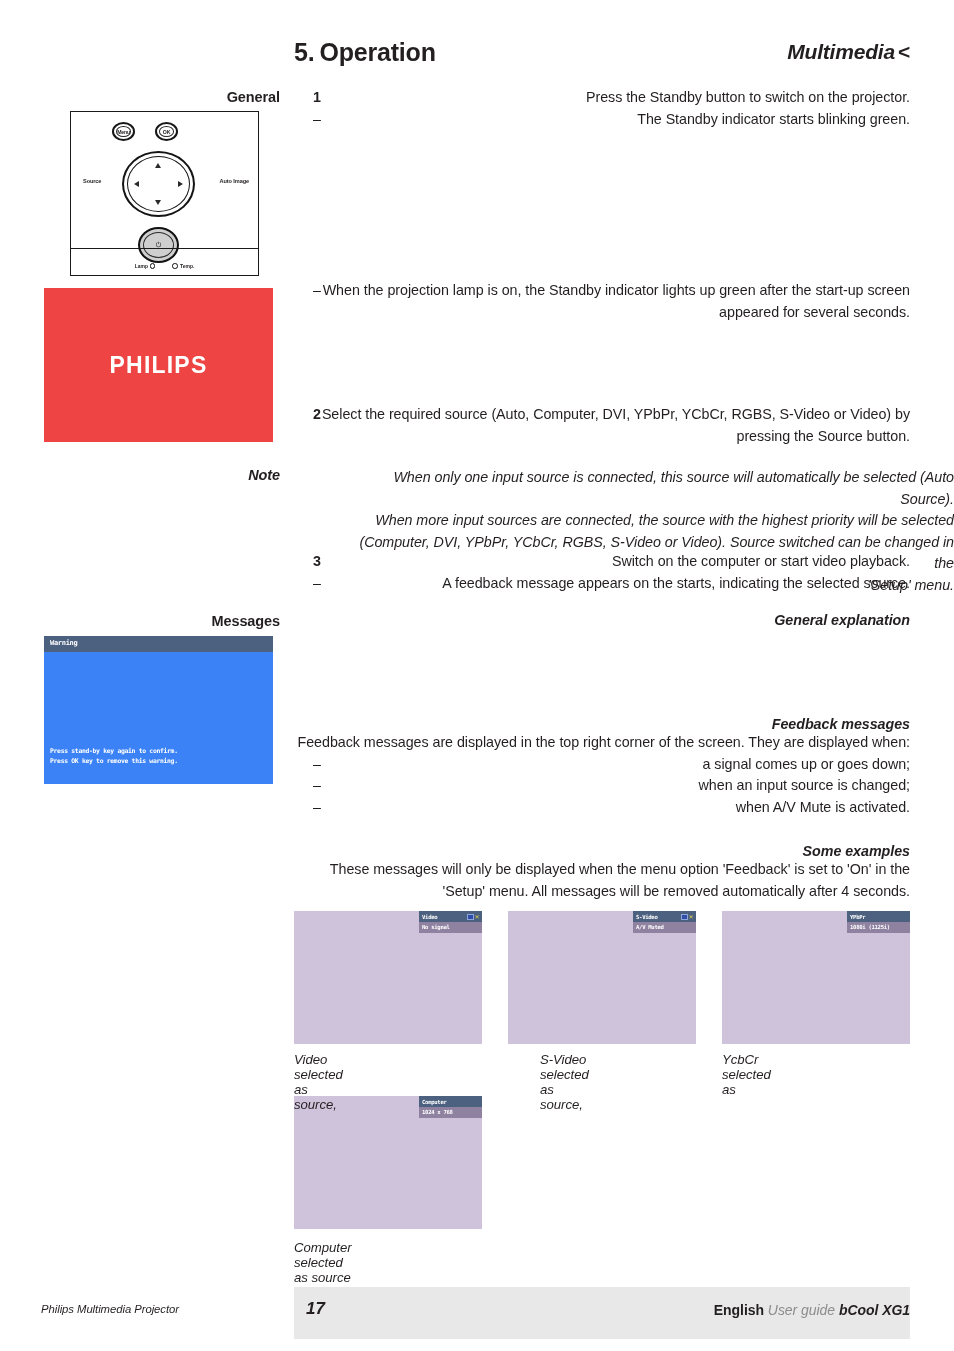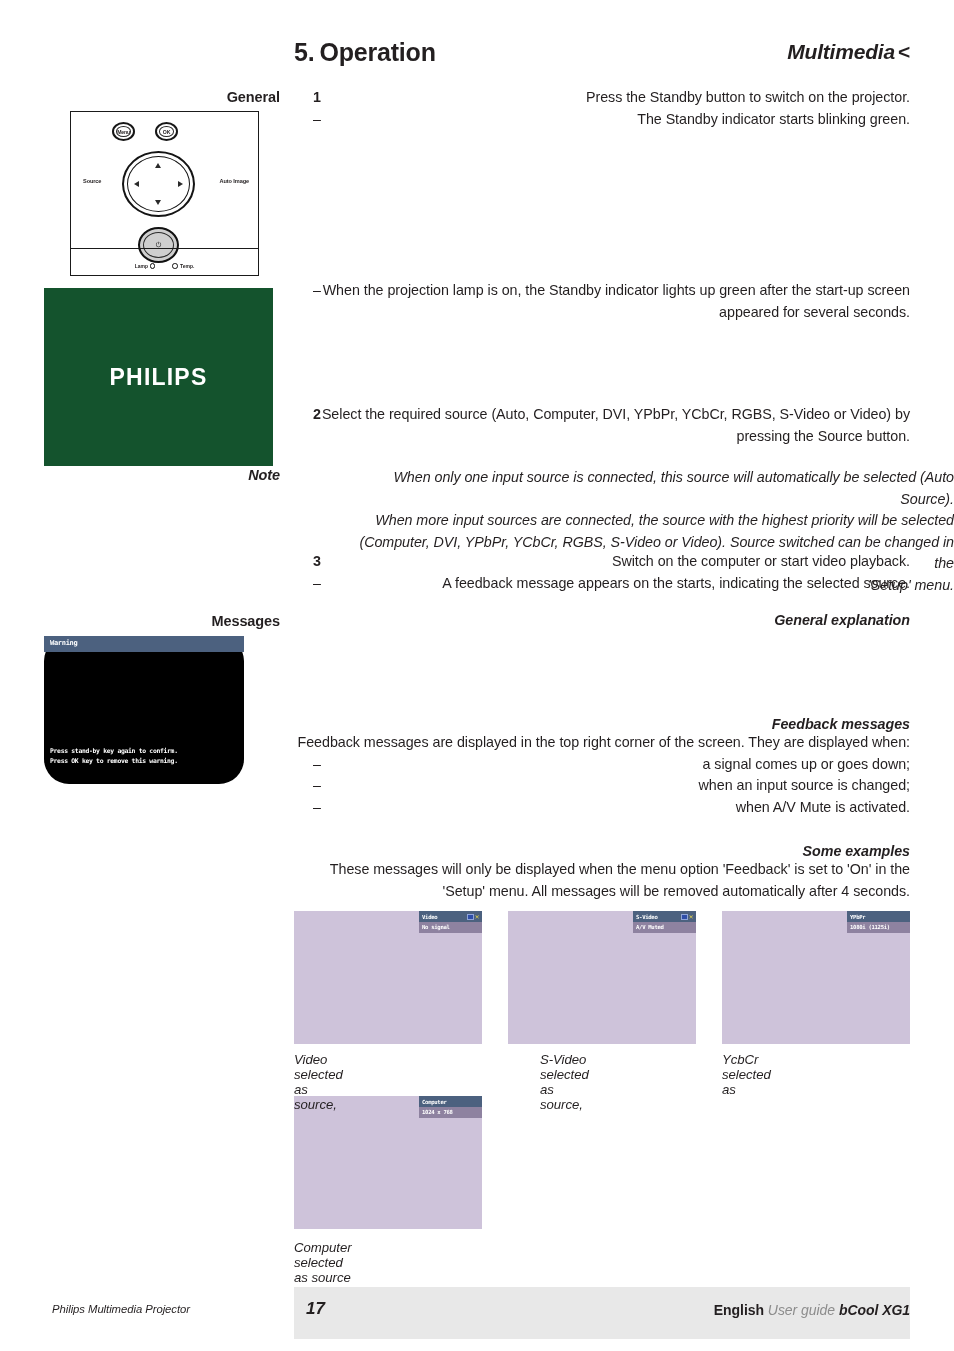--- a/index.html
+++ b/index.html
@@ -95,33 +95,32 @@
   .panel-divider {
     position: absolute; left: 0; right: 0; top: 136px; height: 1.1px; background: #1a1a1a;
   }
   .leds { position: absolute; left: 0; right: 0; bottom: 6px;
     display: flex; justify-content: center; gap: 17px; align-items: center; }
   .led { display: flex; align-items: center; gap: 2px; font-size: 5px; font-weight: bold; }
   .led .dot { width: 5.5px; height: 5.5px; border: 1.2px solid #111; border-radius: 50%; }
 
   
   .splash {
-    position: absolute; left: 44px; top: 288px; width: 229px; height: 178px;
-    background: #14532d; display: flex; align-items: center; justify-content: center;
+    position: absolute; left: 44px; top: 288px; width: 229px; height: 154px;
+    background: #ef4444; display: flex; align-items: center; justify-content: center;
   }
   .splash .word {
     color: #ffffff; font-size: 23px; font-weight: bold; letter-spacing: 1.2px;
   }
 
   
   .warnbox {
-    position: absolute; left: 44px; top: 636px; width: 200px; height: 148px;
-    background: #000000; font-family: "DejaVu Sans Mono", monospace;
+    position: absolute; left: 44px; top: 636px; width: 229px; height: 148px;
+    background: #3b82f6; font-family: "DejaVu Sans Mono", monospace;
     color: #ffffff;
-    border-radius: 25px;
   }
   .warnbox .hdr {
     background: #4c617f; height: 16px; padding: 3px 6px 0 6px;
     font-size: 7px; font-weight: bold; letter-spacing: -0.3px;
   }
   .warnbox .body {
     padding: 6px 6px 0 6px; font-size: 6.4px; font-weight: bold;
     line-height: 9.5px; letter-spacing: -0.3px;
   }
   .warnbox .foot {
@@ -162,21 +161,21 @@
   .ic-spk { width: 7px; height: 6px; background: #2f4ea8; border: 0.6px solid #8fa4d8; }
   .ic-x { font-size: 7px; color: #e8d84a; font-weight: bold; line-height: 6px; }
   .caption { position: absolute; font-size: 13.2px; font-style: italic; letter-spacing: -0.05px; }
 
   
   .foot-band {
     position: absolute; left: 294px; top: 1287px; width: 616px; height: 52px;
     background: #e8e8e8;
   }
   .foot-left {
-    position: absolute; left: 52px; top: 1303px;
+    position: absolute; left: 41px; top: 1303px;
     font-size: 11.3px; font-style: italic; letter-spacing: -0.05px;
   }
   .foot-page {
     position: absolute; left: 306px; top: 1299px;
     font-size: 17px; font-weight: bold; font-style: italic;
   }
   .foot-right {
     position: absolute; right: 44px; top: 1302px;
     font-size: 14px; letter-spacing: -0.05px;
   }

